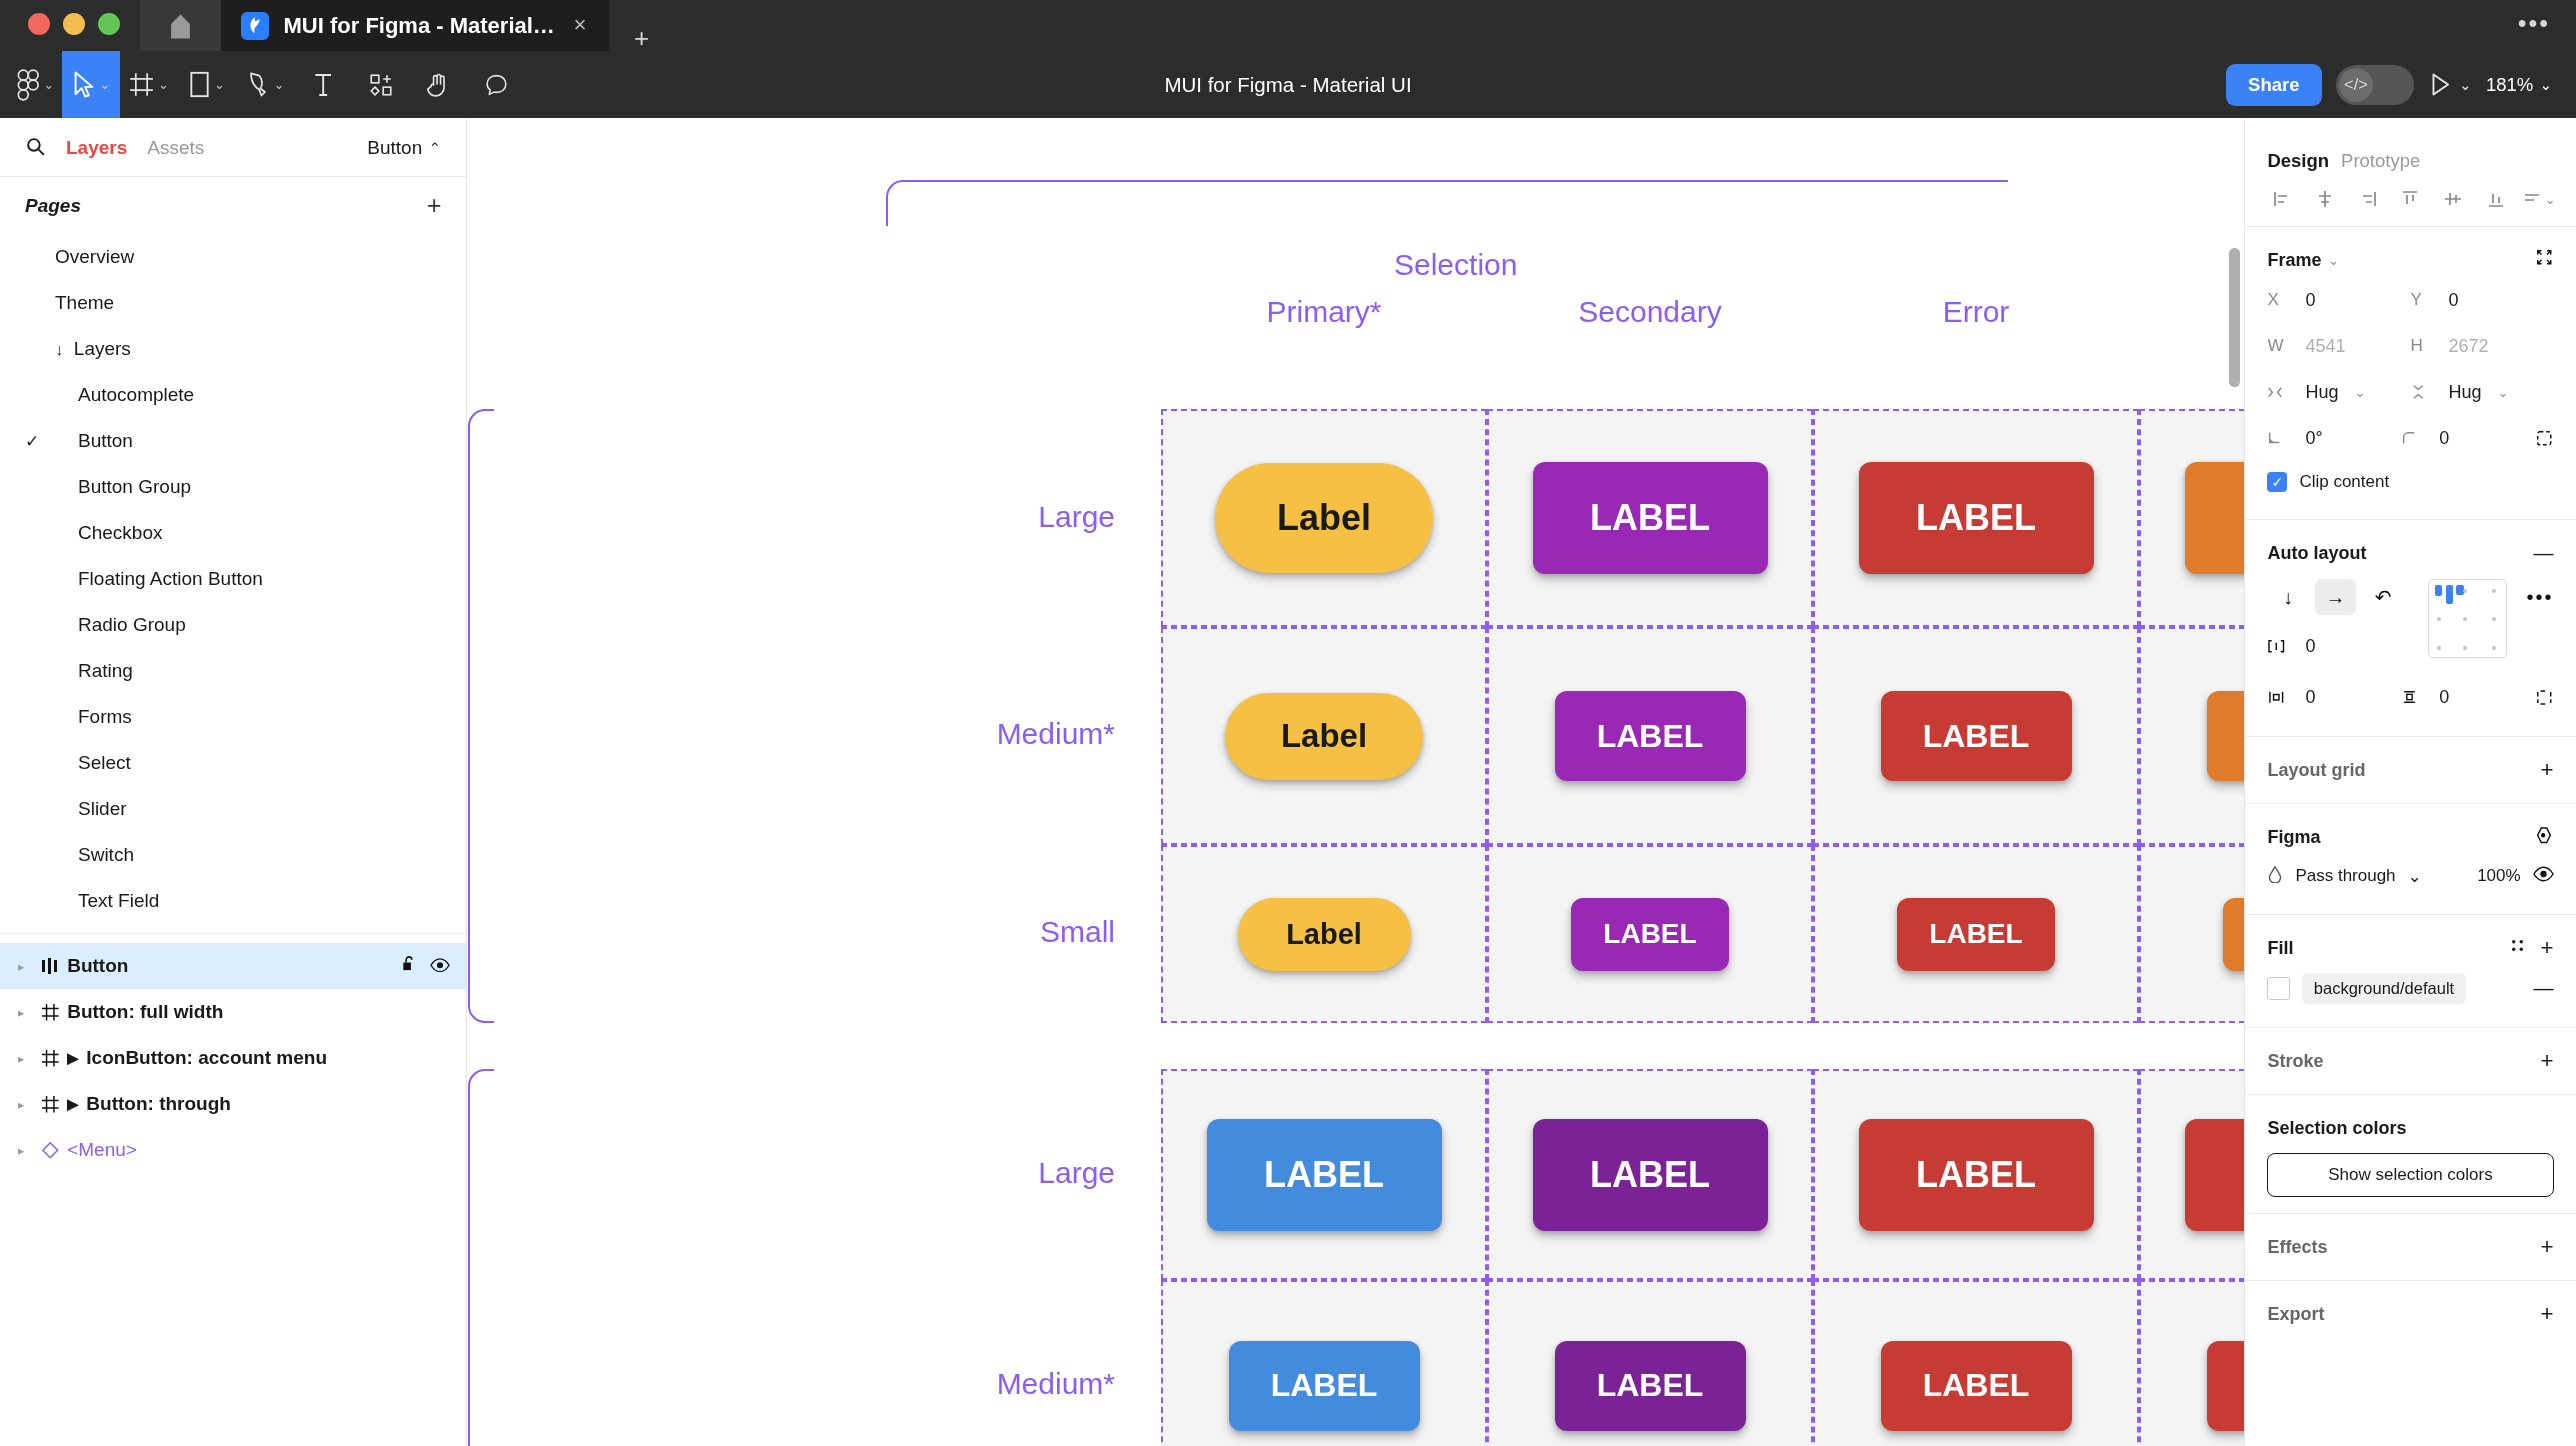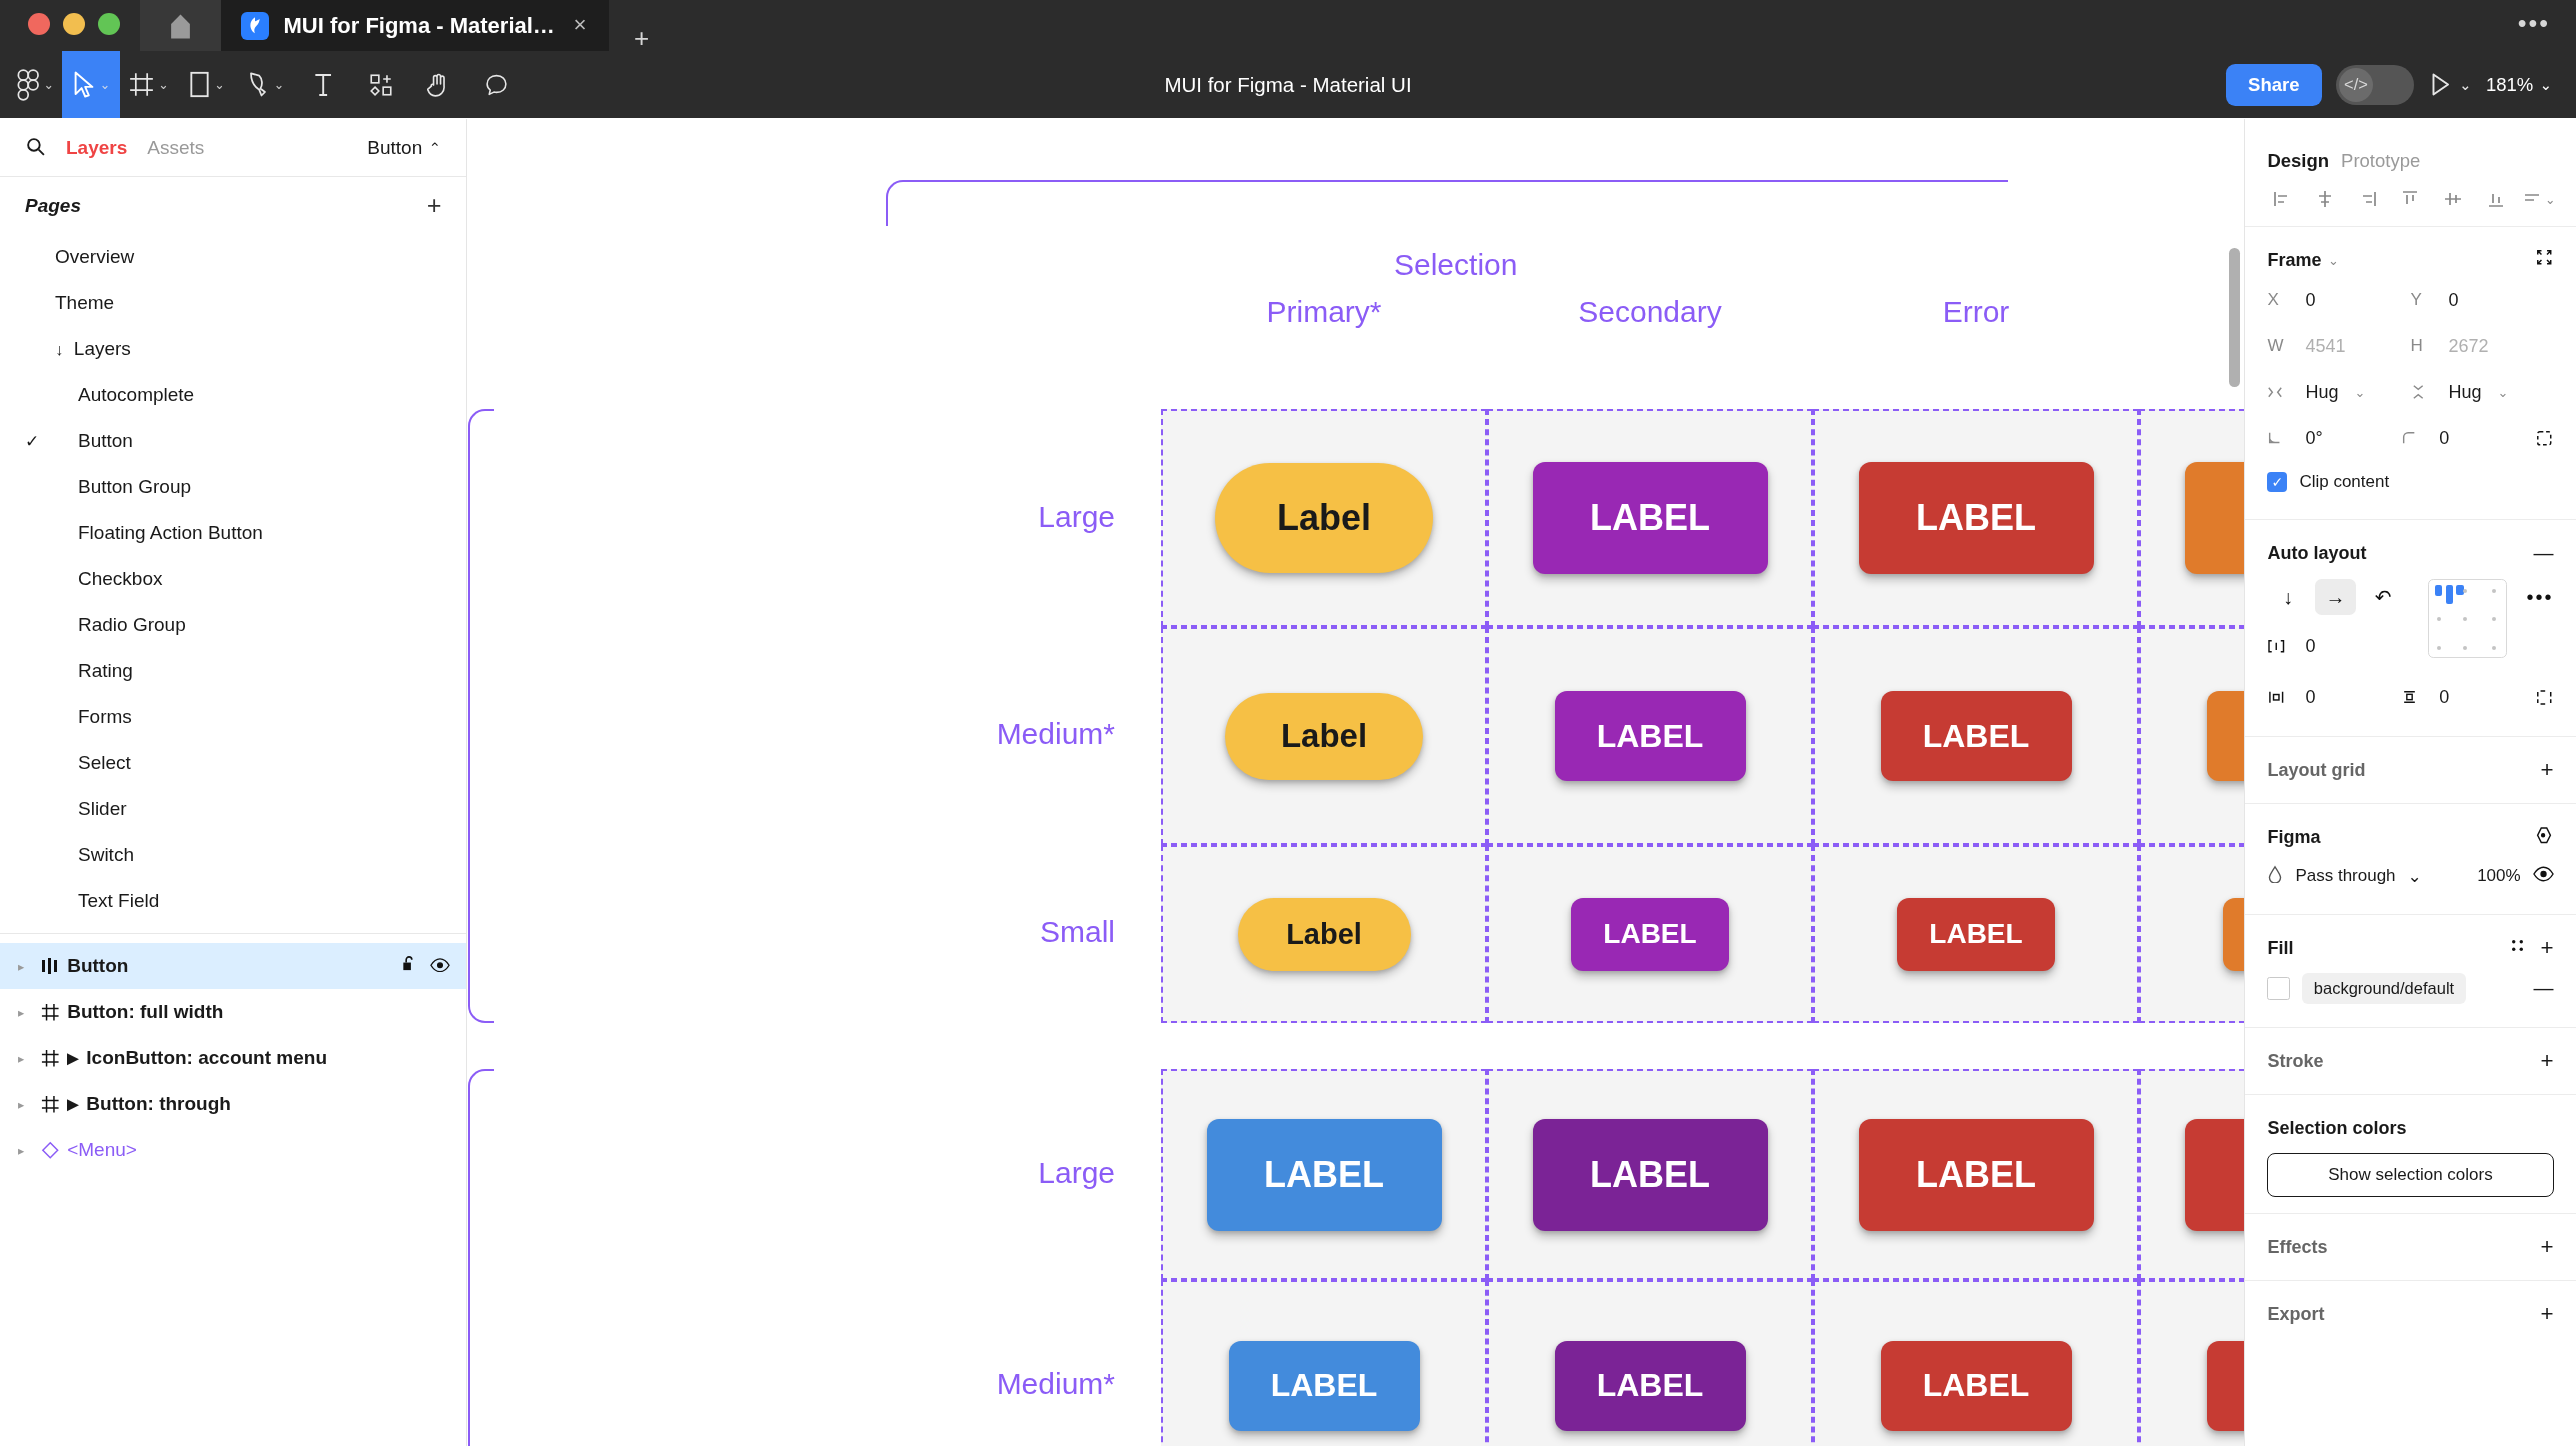--- a/index.html
+++ b/index.html
@@ -344,25 +344,25 @@
       <div class="page-row sub">
         <span style="position: absolute; left: 25px; font-size: 17px;">✓</span>
         <span class="pr-label">Button</span>
       </div>
       <div class="page-row sub">
         <span style="position: absolute; left: 25px; font-size: 17px;"></span>
         <span class="pr-label">Button Group</span>
       </div>
       <div class="page-row sub">
         <span style="position: absolute; left: 25px; font-size: 17px;"></span>
+        <span class="pr-label">Checkbox</span>
+      </div>
+      <div class="page-row sub">
+        <span style="position: absolute; left: 25px; font-size: 17px;"></span>
         <span class="pr-label">Floating Action Button</span>
-      </div>
-      <div class="page-row sub">
-        <span style="position: absolute; left: 25px; font-size: 17px;"></span>
-        <span class="pr-label">Checkbox</span>
       </div>
       <div class="page-row sub">
         <span style="position: absolute; left: 25px; font-size: 17px;"></span>
         <span class="pr-label">Radio Group</span>
       </div>
       <div class="page-row sub">
         <span style="position: absolute; left: 25px; font-size: 17px;"></span>
         <span class="pr-label">Rating</span>
       </div>
       <div class="page-row sub">

